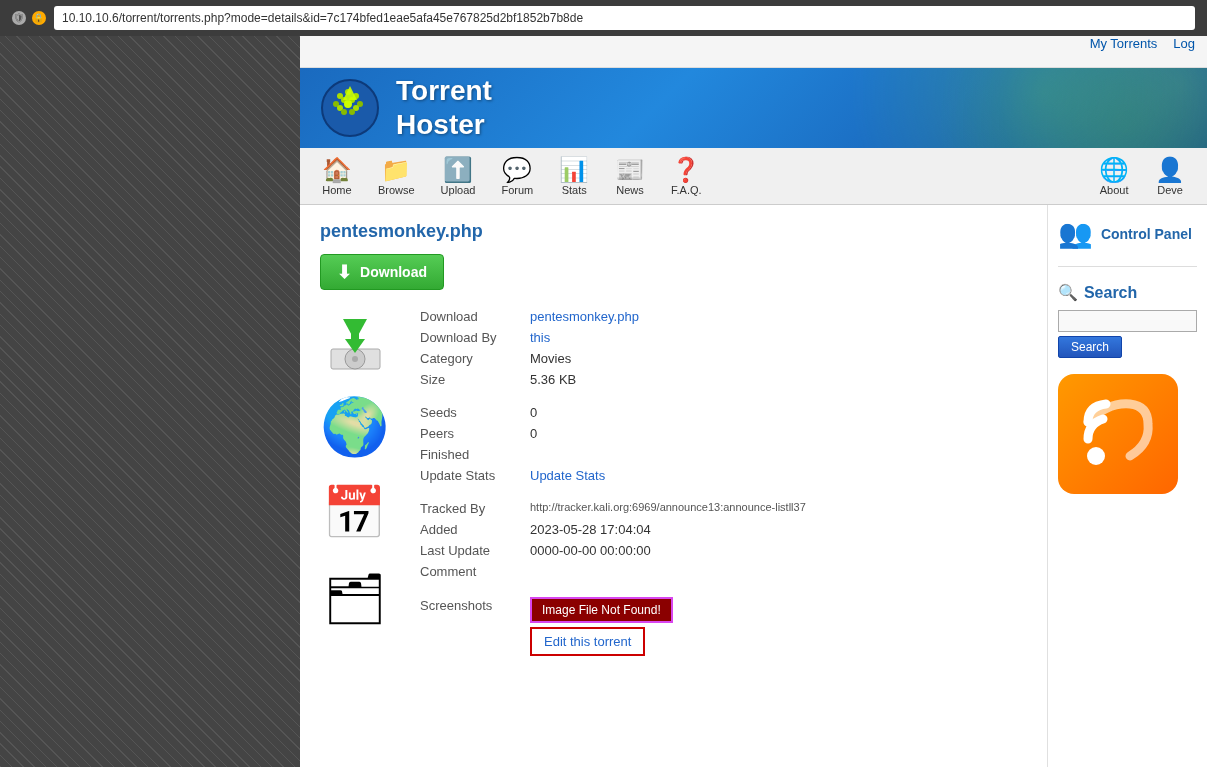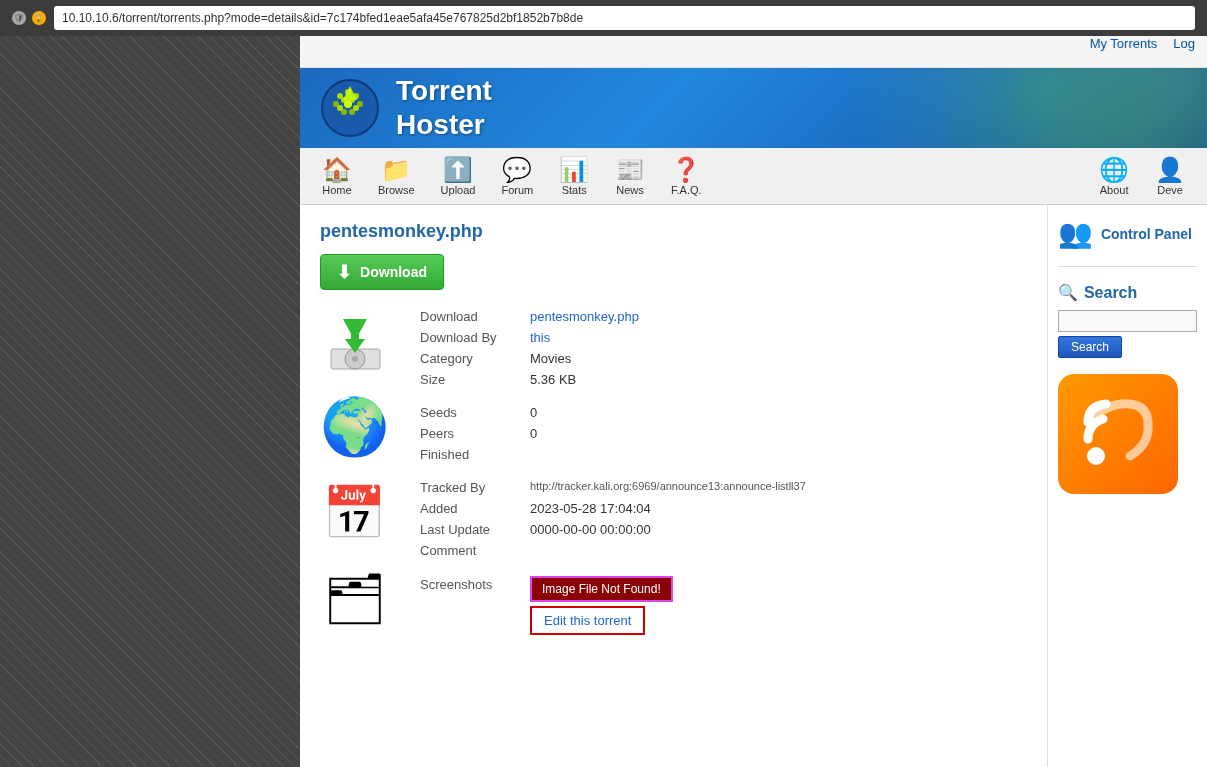--- a/index.html
+++ b/index.html
@@ -469,20 +469,26 @@
               </tr>
               <tr>
                 <td class="label">Peers</td>
                 <td class="value">0</td>
               </tr>
               <tr>
                 <td class="label">Finished</td>
                 <td class="value"></td>
               </tr>
               <tr>
+                <td class="label">Update Stats</td>
+                <td class="value">
+                  <a href="#" class="update-stats-link">Update Stats</a>
+                </td>
+              </tr>
+              <tr>
                     <td colspan="2" style="padding:6px 0"></td>
                   </tr>
               <tr>
                 <td class="label">Tracked By</td>
                 <td class="value" style="font-size:11px; color:#555;">http://tracker.kali.org:6969/announce13:announce-listll37</td>
               </tr>
               <tr>
                 <td class="label">Added</td>
                 <td class="value">2023-05-28 17:04:04</td>
               </tr>

